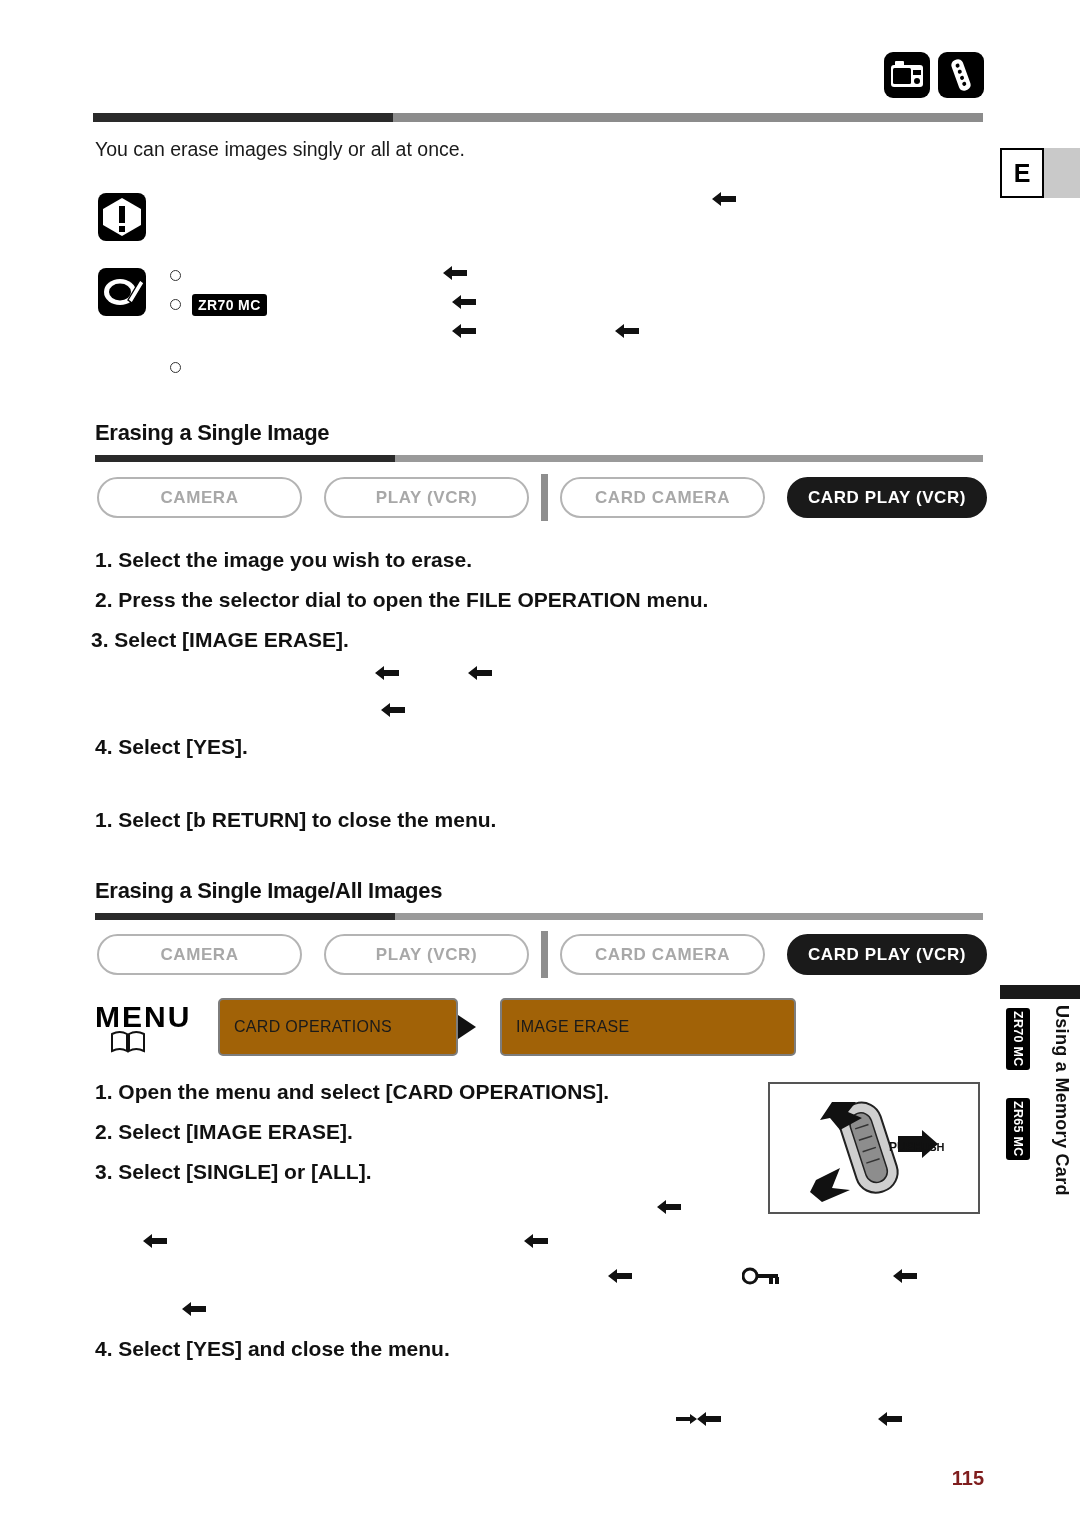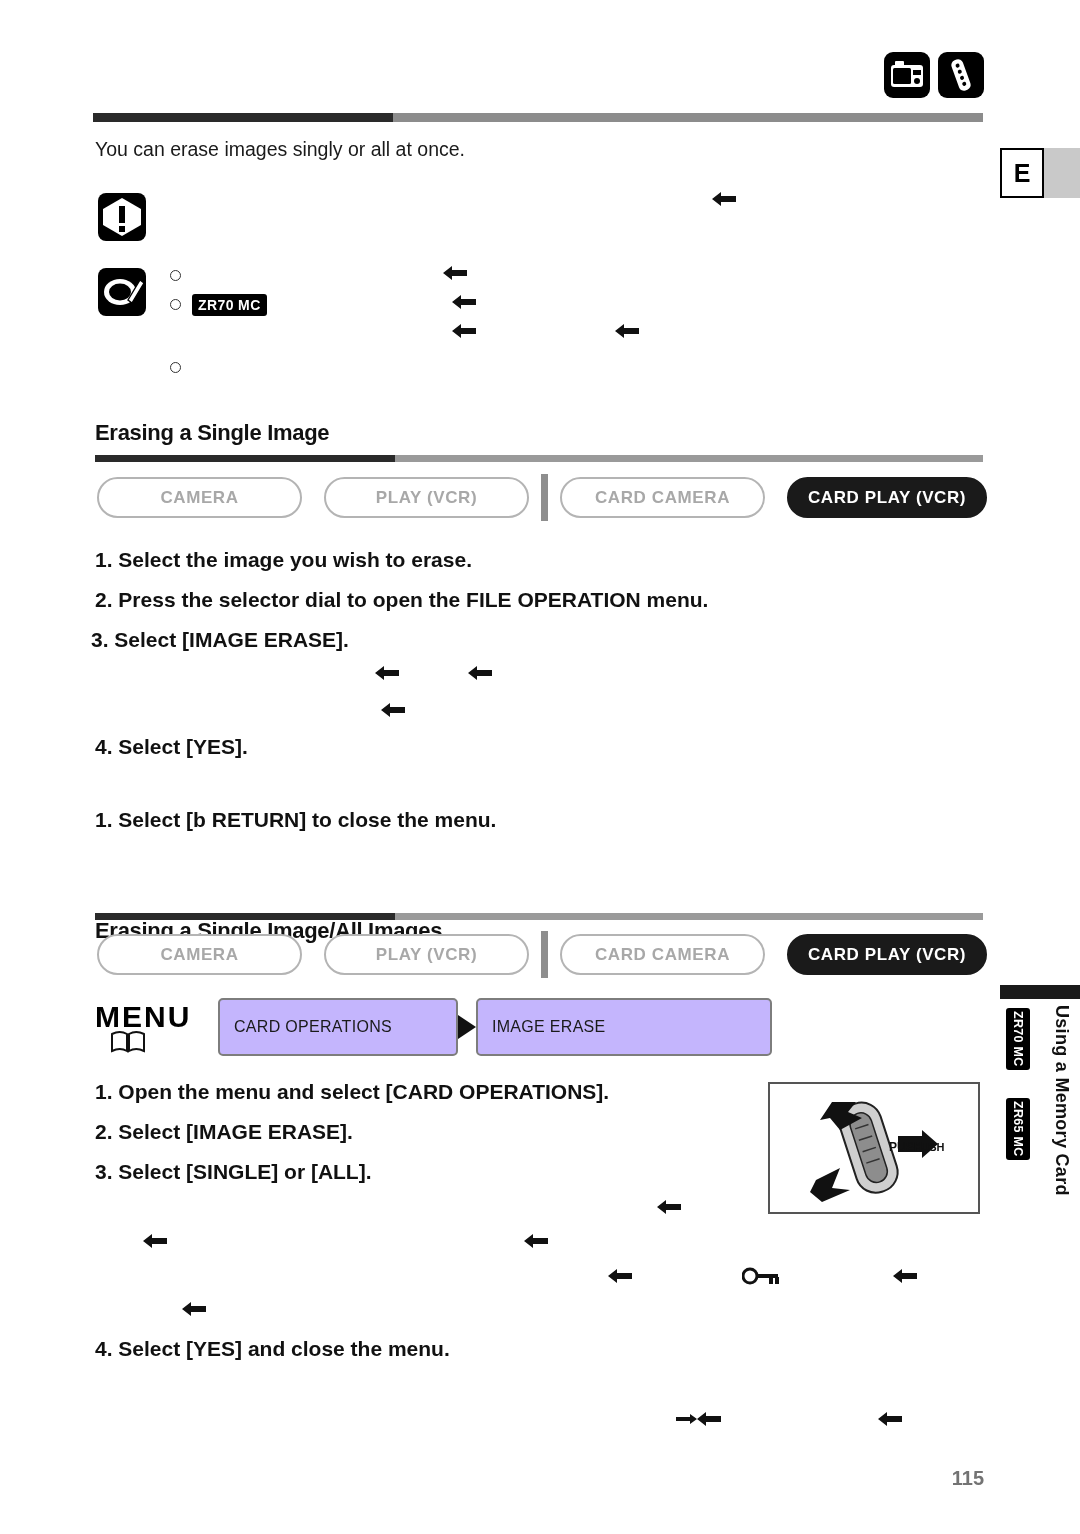--- a/index.html
+++ b/index.html
@@ -213,21 +213,21 @@
   .menu-box {
     position: absolute;
     border: 2.5px solid #7d7d7d;
     border-radius: 5px;
     box-sizing: border-box;
     display: flex;
     align-items: center;
     font-size: 16px;
     color: #1a1a1a;
     letter-spacing: 0.3px;
-    background: #c4b5fd;
+    background: #a16207;
   }
   .menu-arrow {
     position: absolute;
     width: 22px;
     height: 26px;
   }
 
   
   .side-black {
     position: absolute;
@@ -272,21 +272,21 @@
     box-sizing: border-box;
     background: #fff;
   }
 
   .page-num {
     position: absolute;
     right: 96px;
     bottom: 44px;
     font-size: 20px;
     font-weight: bold;
-    color: #737373;
+    color: #7f1d1d;
   }
 
   .key-icon {
     position: absolute;
     width: 40px;
     height: 18px;
   }
 </style>
 </head>
 <body>
@@ -400,21 +400,21 @@
 </div>
 <div class="arrow" style="left:381px; top:701px;">
   <svg width="24" height="18" viewBox="0 0 24 18">
       <polygon points="0,9 9,2 9,6 24,6 24,12 9,12 9,16" fill="#111"></polygon>
     </svg>
 </div>
 
 <div class="step" style="left:95px; top:735px;">4. Select [YES].</div>
 <div class="step" style="left:95px; top:808px;">1. Select [b  RETURN] to close the menu.</div>
 
-<div class="heading" style="left:95px; top:878px;margin-top:40px;">Erasing a Single Image/All Images</div>
+<div class="heading" style="left:95px; top:878px;">Erasing a Single Image/All Images</div>
 <div class="heading-rule" style="left:95px; top:913px; width:888px;"></div>
 <div class="heading-rule-dark" style="left:95px; top:913px; width:300px;"></div>
 
 <div class="mode-row" style="left:97px; top:931px;">
   <div class="mode-btn w1">CAMERA</div>
   <div class="sp"></div>
   <div class="mode-btn w2">PLAY (VCR)</div>
   <div class="mode-sep"></div>
   <div class="mode-btn w3">CARD CAMERA</div>
   <div class="sp"></div>
@@ -428,21 +428,21 @@
     <path d="M34 4 Q26 0 19 4 L19 21 Q26 17 34 21 Z" fill="#fff" stroke="#111" stroke-width="2"></path>
   </svg>
 </div>
 
 <div class="menu-box" style="left:218px; top:998px; width:240px; height:58px; padding-left:14px;">CARD OPERATIONS</div>
 <div class="menu-arrow" style="left:456px; top:1013px;">
   <svg width="22" height="28" viewBox="0 0 22 28">
       <polygon points="2,2 2,26 20,14" fill="#111"></polygon>
     </svg>
 </div>
-<div class="menu-box" style="left:476px; top:998px; width:296px; height:58px; padding-left:14px;">IMAGE ERASE</div>
+<div class="menu-box" style="left:500px; top:998px; width:296px; height:58px; padding-left:14px;">IMAGE ERASE</div>
 
 <div class="step" style="left:95px; top:1080px;">1. Open the menu and select [CARD OPERATIONS].</div>
 <div class="step" style="left:95px; top:1120px;">2. Select [IMAGE ERASE].</div>
 <div class="step" style="left:95px; top:1160px;">3. Select [SINGLE] or [ALL].</div>
 
 <div class="arrow" style="left:657px; top:1198px;">
   <svg width="24" height="18" viewBox="0 0 24 18">
       <polygon points="0,9 9,2 9,6 24,6 24,12 9,12 9,16" fill="#111"></polygon>
     </svg>
 </div>

